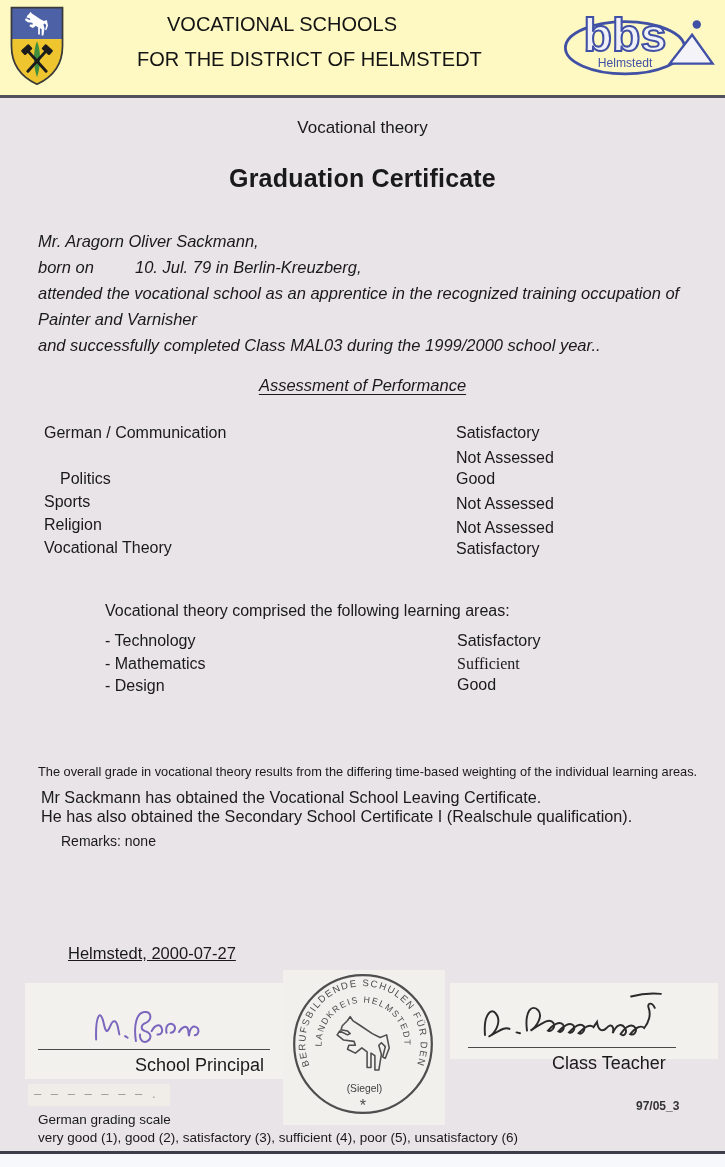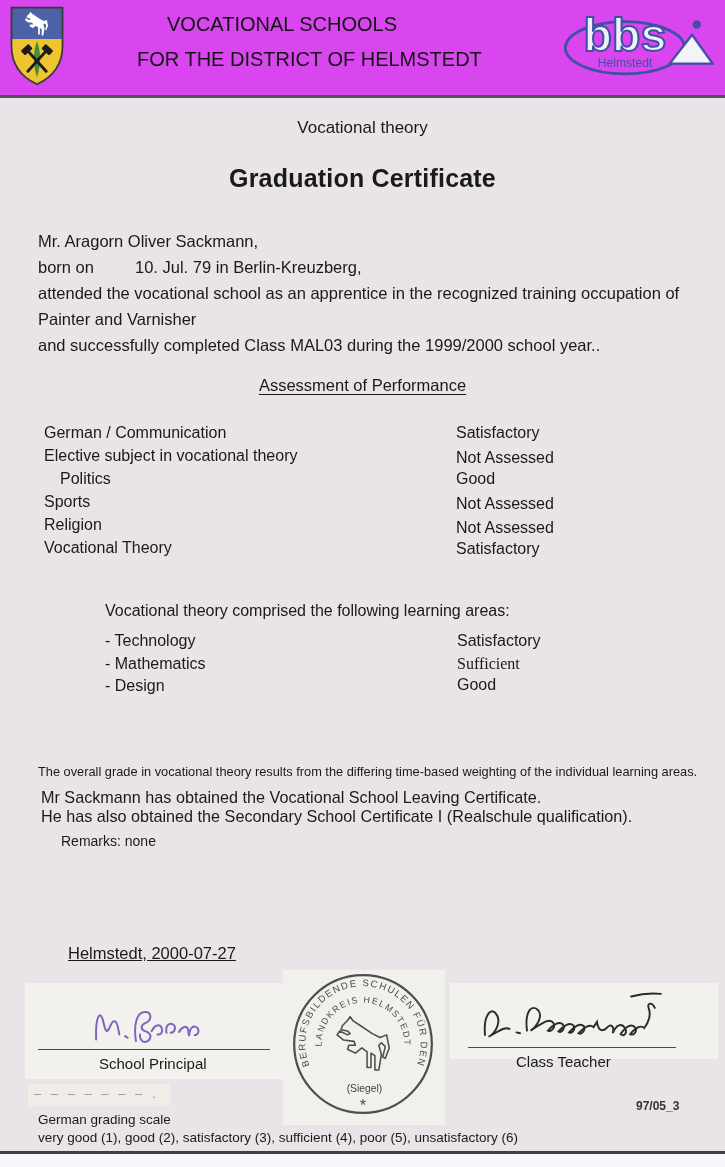--- a/index.html
+++ b/index.html
@@ -1,36 +1,36 @@
 <!DOCTYPE html>
 <html><head>
 <meta charset="utf-8">
 <style>
   html,body{margin:0;padding:0;}
   body{font-family:"Liberation Sans", sans-serif; background:#ffffff;}
   .page{position:relative;width:725px;height:1167px;background:#f7f8fc;overflow:hidden;color:#1a1a1a;}
   .abs{position:absolute;}
-  .header{left:0;top:0;width:725px;height:95px;background:#d946ef;}
+  .header{left:0;top:0;width:725px;height:95px;background:#fef9c3;}
   .hline{font-size:20px;color:#141414;white-space:nowrap;}
   .divider{left:0;top:95px;width:725px;height:3px;background:#50505e;}
   .bodybg{left:0;top:98px;width:725px;height:1053px;background:#e8e4e8;}
   .center{left:0;width:725px;text-align:center;}
   .subtitle{font-size:17px;}
   .maintitle{font-size:25px;font-weight:bold;letter-spacing:0.2px;}
-  .para{font-size:16.5px;white-space:nowrap;}
+  .para{font-size:16.5px;white-space:nowrap;font-style:italic;}
   .heading{font-size:16.5px;text-decoration:underline;text-underline-offset:3px;}
   .rowlabel{font-size:16px;white-space:nowrap;}
   .rowgrade{font-size:16px;white-space:nowrap;}
   .smallnote{font-size:12.8px;white-space:nowrap;}
   .leaving{font-size:16.2px;white-space:nowrap;}
   .remarks{font-size:14px;}
   .placedate{font-size:16.5px;}
   .patch{background:#f3f1ee;}
   .sigline{height:1px;background:#4a4a4a;}
-  .siglabel{font-size:15px;}
+  .siglabel{font-size:18px;margin-left:36px;}
   .dashes{font-size:13px;color:#979797;letter-spacing:3px;white-space:nowrap;}
   .formnum{font-size:12px;font-weight:bold;color:#333;}
   .grading{font-size:13.5px;white-space:nowrap;}
   .bottomline{left:0;top:1151px;width:725px;height:3px;background:#3e3e4b;}
   svg text{font-family:"Liberation Sans", sans-serif;}
 </style>
 </head>
 <body>
 
 <div class="page">
@@ -83,25 +83,24 @@
   <div class="abs center subtitle" style="top:118px;">Vocational theory</div>
   <div class="abs center maintitle" style="top:164px;">Graduation Certificate</div>
 
   <div class="abs para" style="left:38px;top:232px;">Mr. Aragorn Oliver Sackmann,</div>
   <div class="abs para" style="left:38px;top:258px;">born on</div>
   <div class="abs para" style="left:135px;top:258px;">10. Jul. 79 in Berlin-Kreuzberg,</div>
   <div class="abs para" style="left:38px;top:284px;">attended the vocational school as an apprentice in the recognized training occupation of</div>
   <div class="abs para" style="left:38px;top:310px;">Painter and Varnisher</div>
   <div class="abs para" style="left:38px;top:336px;">and successfully completed Class MAL03 during the 1999/2000 school year..</div>
 
-  <div class="abs center heading" style="top:376px;">Assessment of Performance</div>
+  <div class="abs center heading" style="top:376px;font-style:italic;">Assessment of Performance</div>
 
   <div class="abs rowlabel" style="left:44px;top:424px;">German / Communication</div>
   <div class="abs rowgrade" style="left:456px;top:424px;">Satisfactory</div>
-  <div class="abs rowlabel" style="left:44px;top:447px;">Elective subject in vocational theory</div>
   <div class="abs rowgrade" style="left:456px;top:449px;">Not Assessed</div>
   <div class="abs rowlabel" style="left:60px;top:470px;text-align:center;">Politics</div>
   <div class="abs rowgrade" style="left:456px;top:470px;">Good</div>
   <div class="abs rowlabel" style="left:44px;top:493px;">Sports</div>
   <div class="abs rowgrade" style="left:456px;top:495px;">Not Assessed</div>
   <div class="abs rowlabel" style="left:44px;top:516px;">Religion</div>
   <div class="abs rowgrade" style="left:456px;top:519px;">Not Assessed</div>
   <div class="abs rowlabel" style="left:44px;top:539px;">Vocational Theory</div>
   <div class="abs rowgrade" style="left:456px;top:540px;">Satisfactory</div>
 

